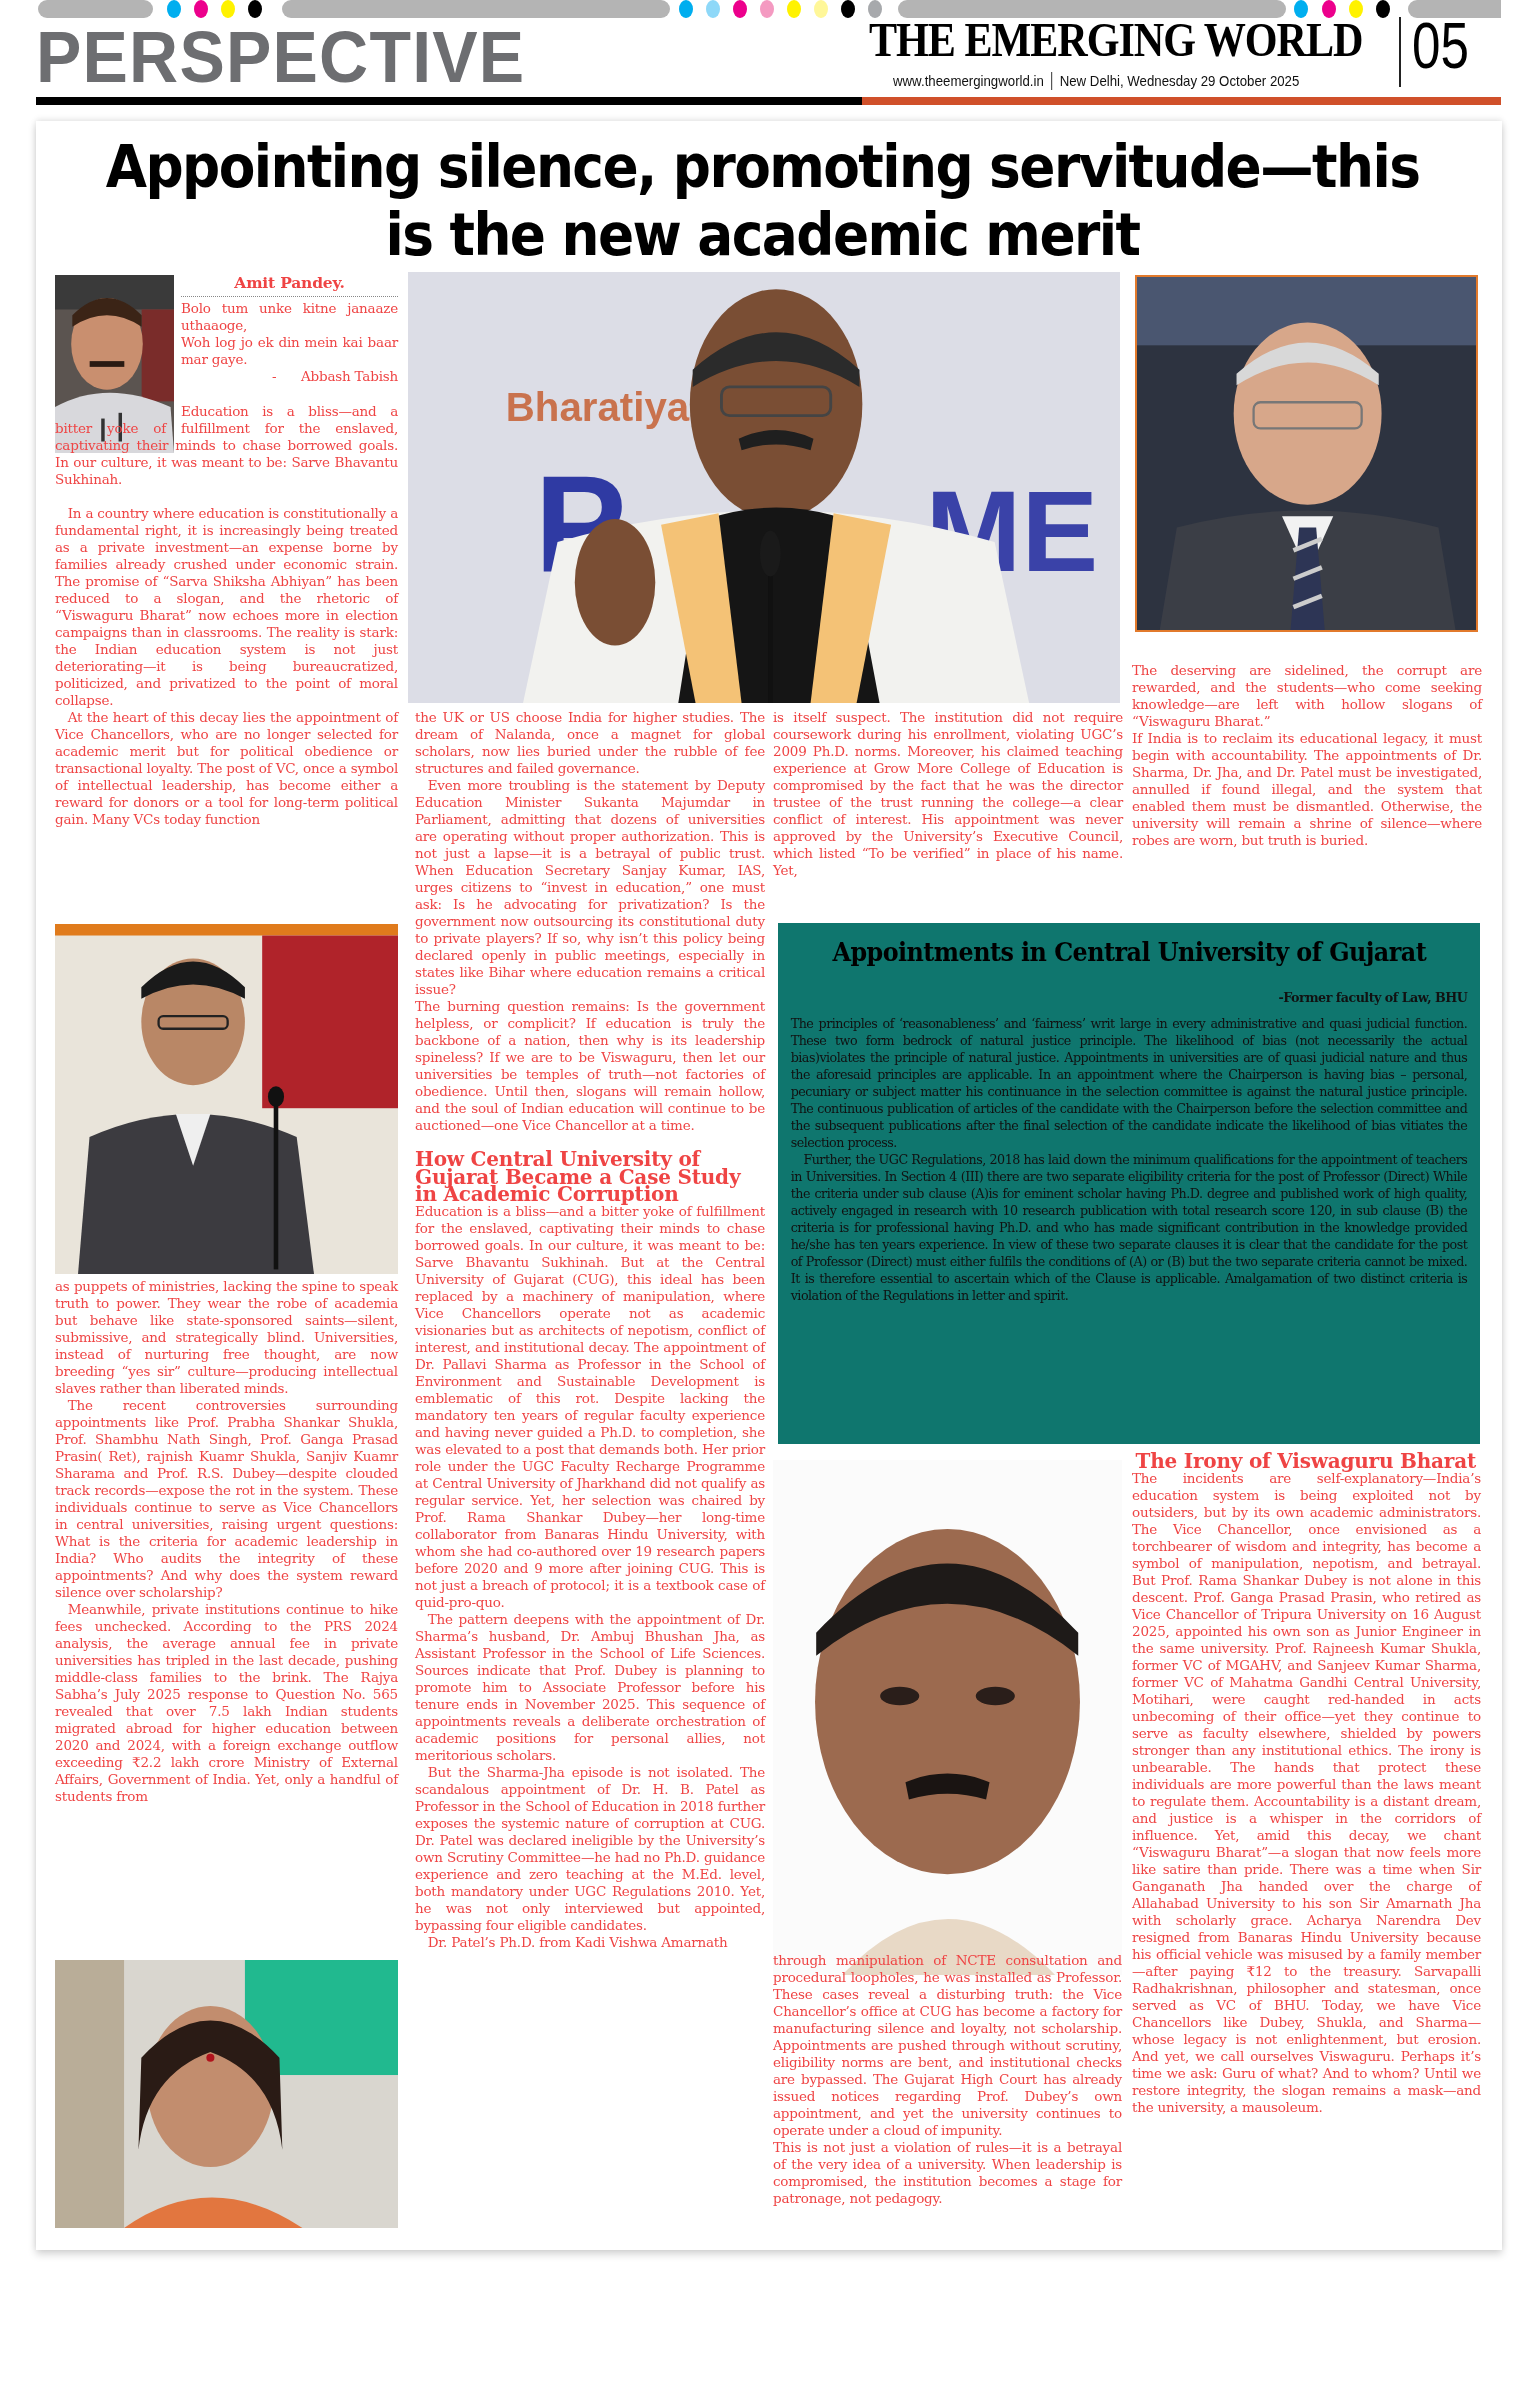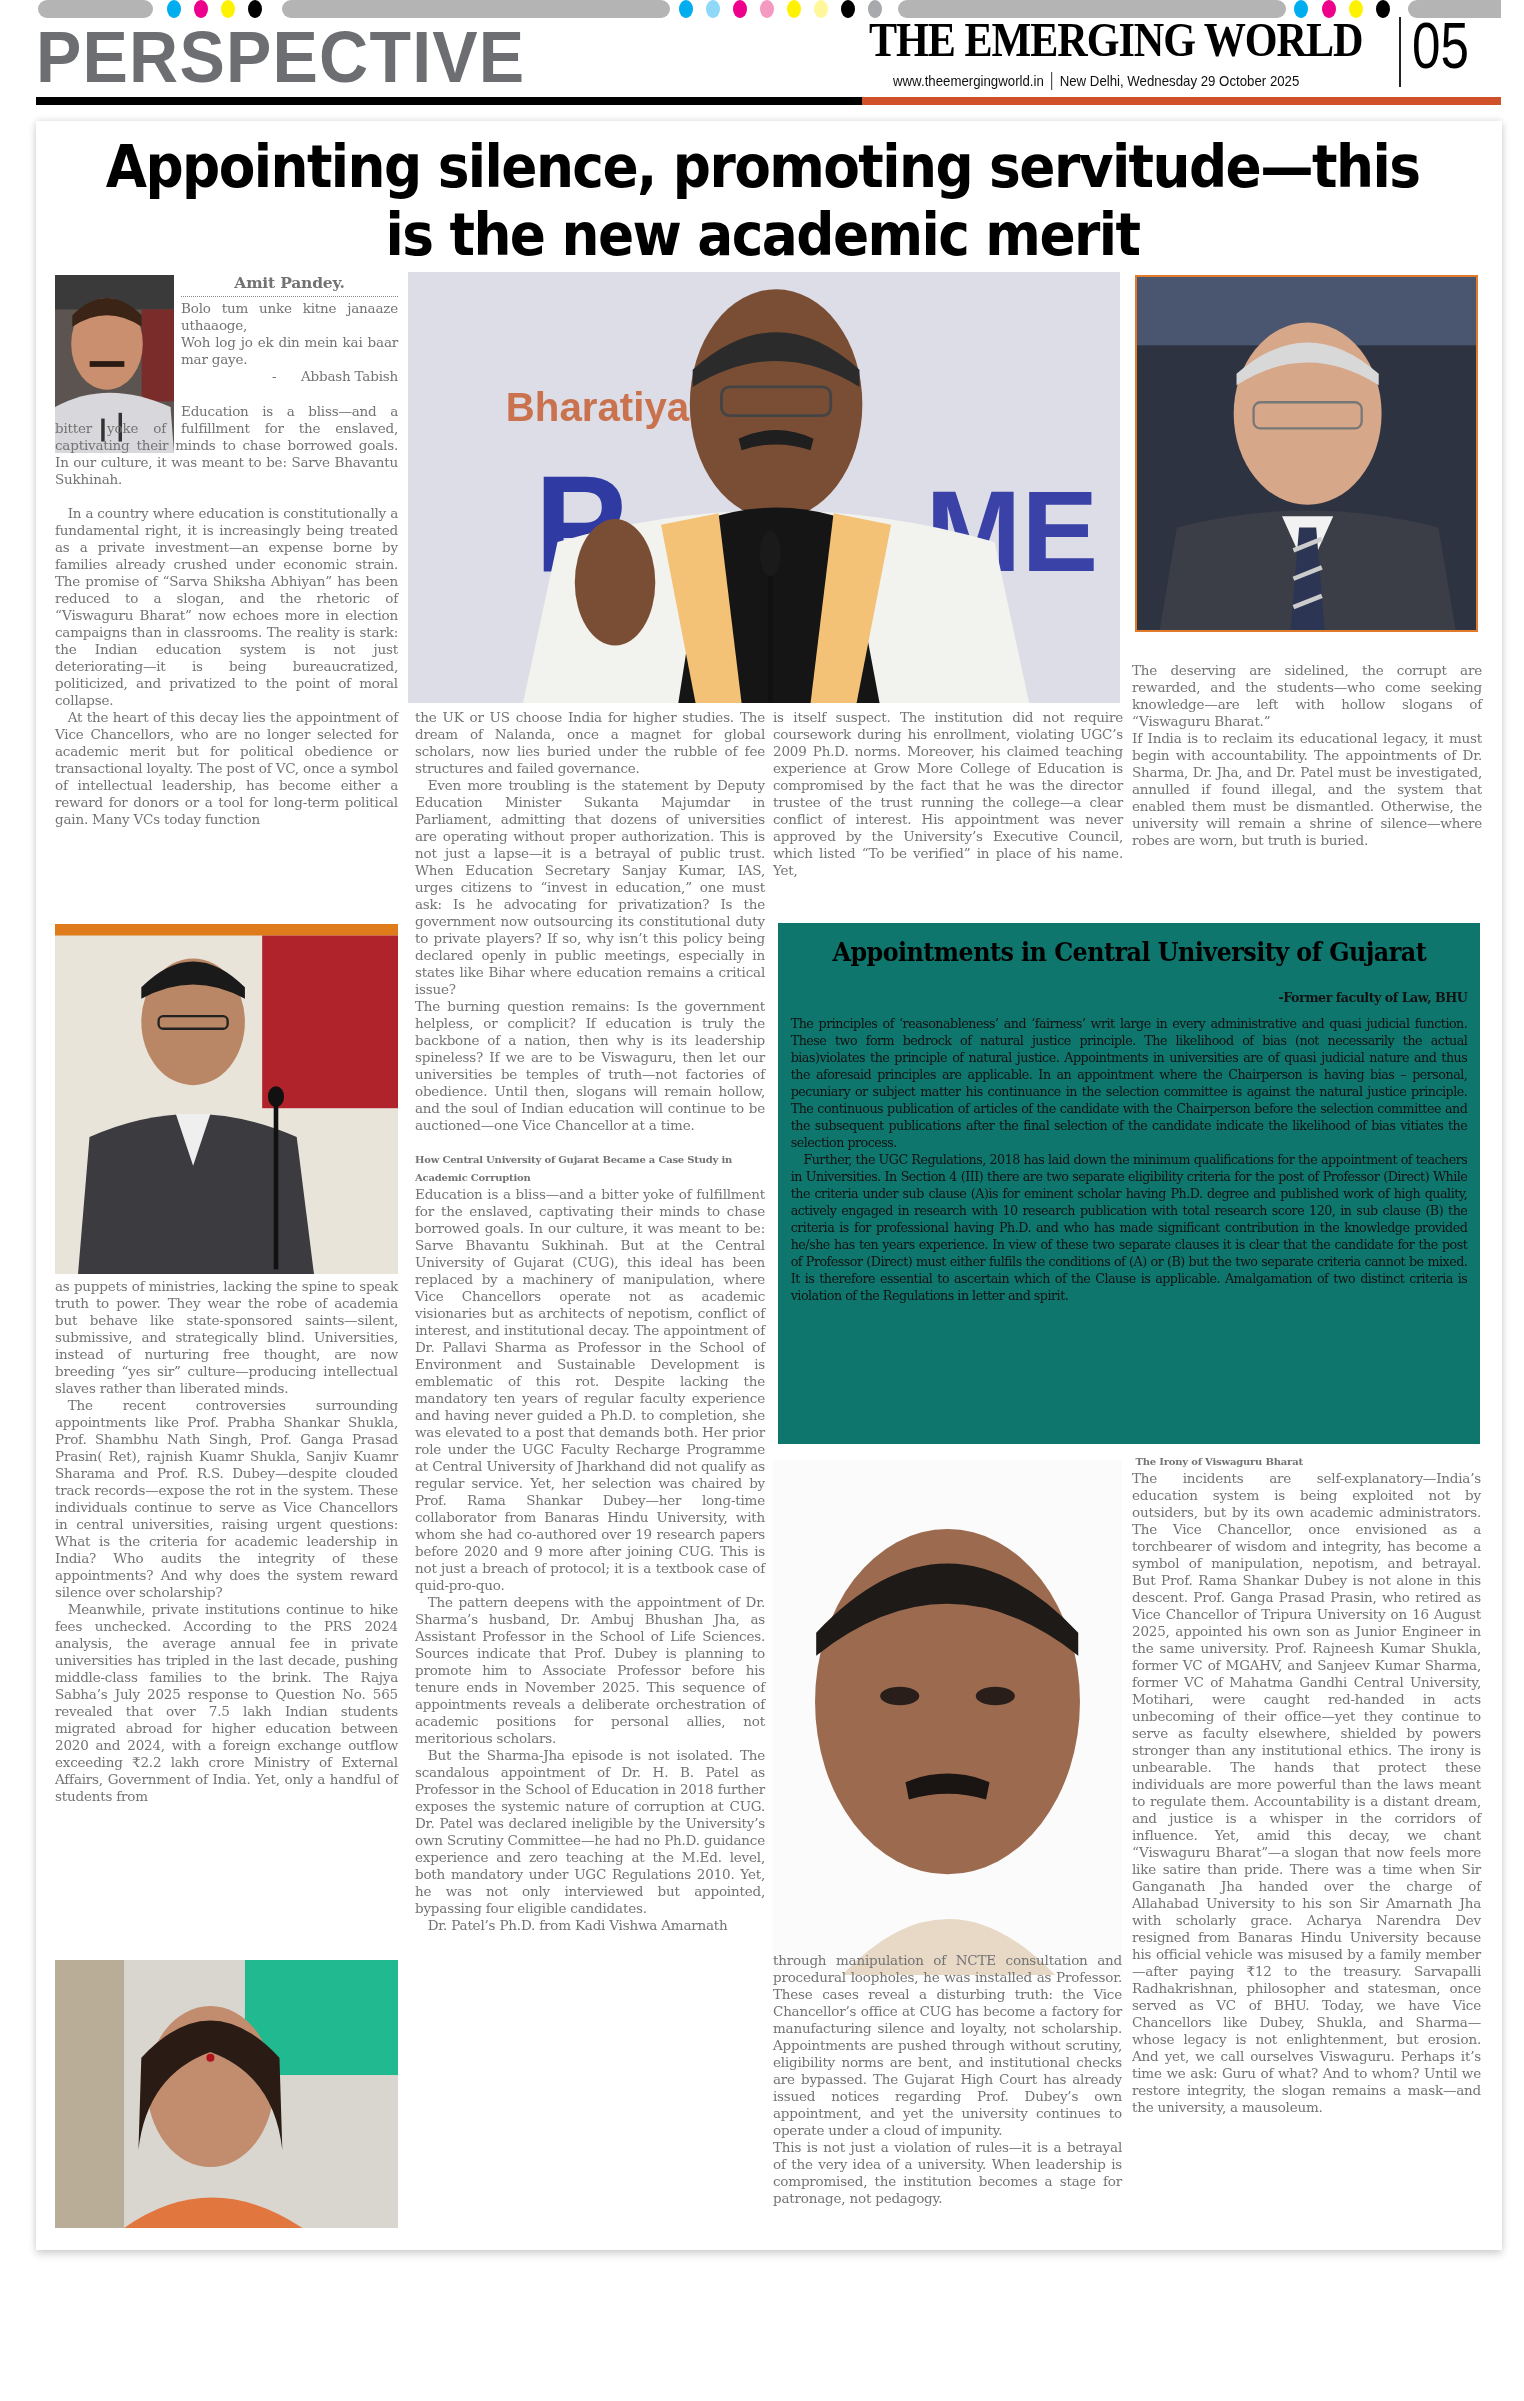--- a/index.html
+++ b/index.html
@@ -14,24 +14,24 @@
   .page-num-sep { position: absolute; left: 1399px; top: 17.3px; width: 1.7px; height: 70px; background: #222; }
   .page-num { position: absolute; left: 1412px; top: 14px; font-family: "Liberation Sans", sans-serif; font-size: 64px; line-height: 1; color: #000; transform: scaleX(0.8); transform-origin: left top; }
   .rule-black { position: absolute; left: 36px; top: 97px; width: 827px; height: 8px; background: #000; }
   .rule-orange { position: absolute; left: 862px; top: 97px; width: 639px; height: 8px; background: #d0502a; }
 
   
   .card { position: absolute; left: 36px; top: 121px; width: 1466px; height: 2129px; background: #fff; box-shadow: 0 3.5px 8px rgba(0,0,0,0.18), 0 -2.3px 5.8px rgba(0,0,0,0.08); }
   .headline { position: absolute; left: 46px; top: 133px; width: 1433px; text-align: center; font-family: "DejaVu Sans", sans-serif; font-weight: 700; font-size: 58px; line-height: 68px; letter-spacing: -1.7px; color: #000; transform: scaleX(0.92); transform-origin: center top; }
 
   
-  .col { position: absolute; font-family: "DejaVu Serif", serif; font-size: 13.5px; line-height: 17px; text-align: justify; color: #737373; letter-spacing: -0.2px; }
+  .col { position: absolute; font-family: "DejaVu Serif", serif; font-size: 13.5px; line-height: 17px; text-align: justify; color: #ef4444; letter-spacing: -0.2px; }
   .col p { text-indent: 0; }
   .col p.ind { text-indent: 12.7px; }
-  .subhead { font-weight: 700; font-size: 10px; line-height: 17.3px; text-align: left; margin-top: 17.3px; }
+  .subhead { font-weight: 700; font-size: 20px; line-height: 17.3px; text-align: left; margin-top: 17.3px; }
 
   .byline-wrap { position: absolute; left: 181px; top: 274px; width: 217px; }
   .byline { text-align: center; font-weight: 700; font-size: 15.5px; line-height: 18.4px; padding-bottom: 3.5px; border-bottom: 1.2px dotted #888; }
 
   
   .photo { position: absolute; overflow: hidden; }
   .photo svg { width: 100%; height: 100%; display: block; }
 
   
   .box { position: absolute; left: 778px; top: 923px; width: 702px; height: 521px; background: #0f766e; padding: 12.7px 12.7px; }

